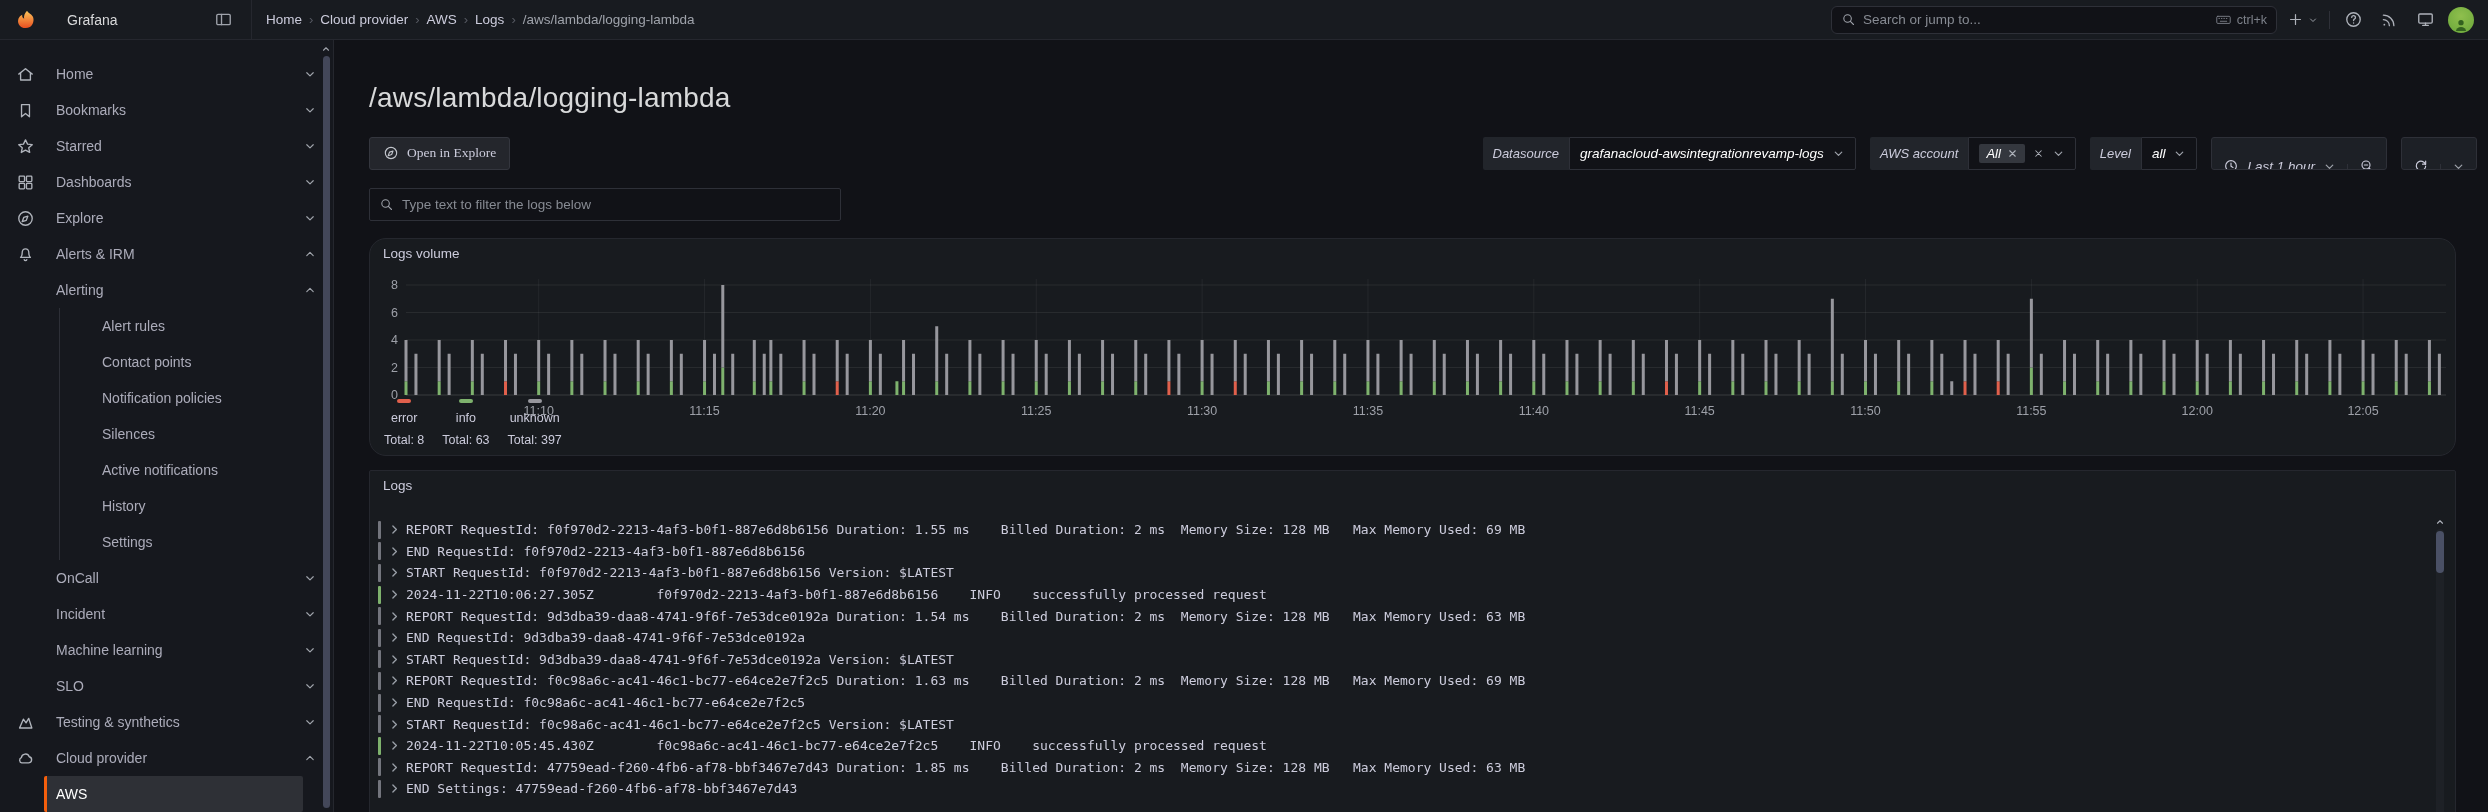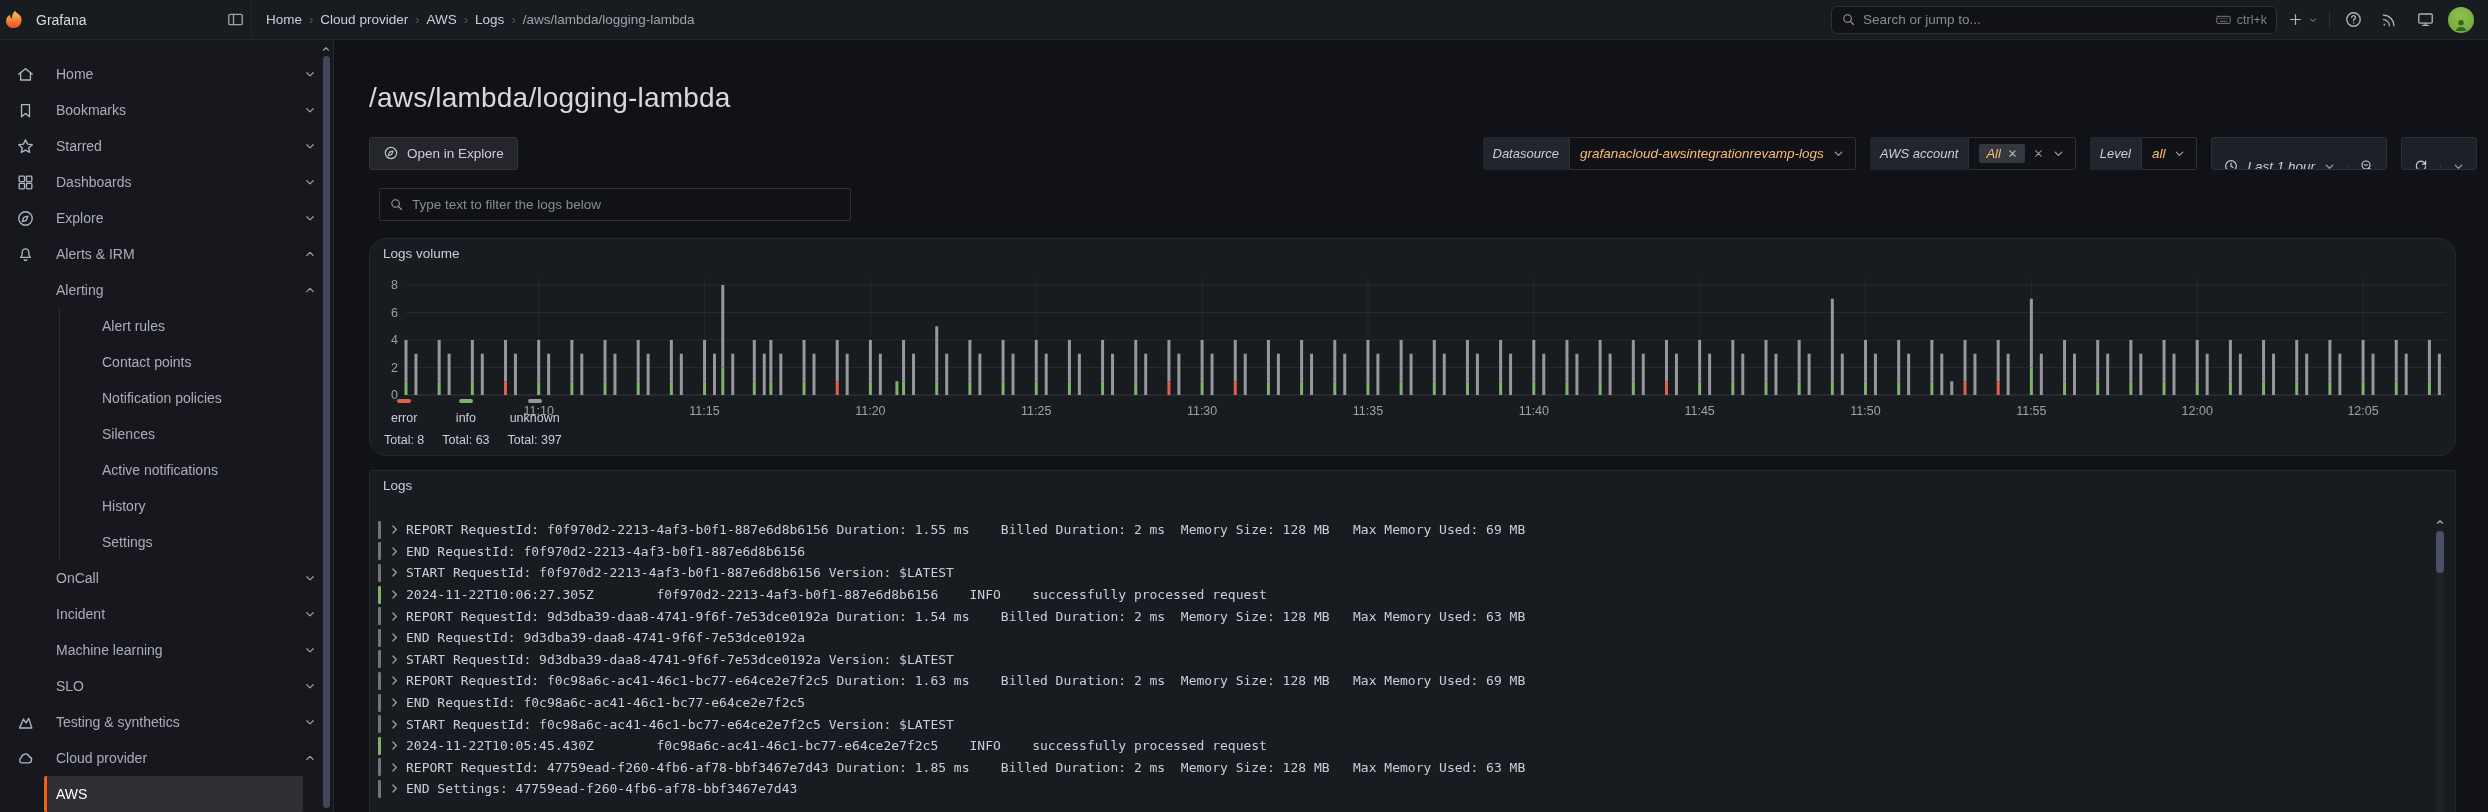--- a/index.html
+++ b/index.html
@@ -2,21 +2,21 @@
 <html><head>
 <meta charset="utf-8">
 <style>
   * { margin:0; padding:0; box-sizing:border-box; }
   html,body { background:#0b0c0e; }
   body { font-family:"Liberation Sans", sans-serif; }
   .screen { position:relative; width:2488px; height:812px; background:#111217; overflow:hidden; color:#ccccdc; }
 
   
   .topnav { position:absolute; top:0; left:0; right:0; height:40px; background:#181b20; border-bottom:1px solid #25272e; display:flex; align-items:center; z-index:30; }
-  .brand-zone { width:252px; flex:0 0 auto; display:flex; align-items:center; padding:0 4px; border-right:1px solid #25272e; height:100%; }
+  .brand-zone { width:252px; flex:0 0 auto; display:flex; align-items:center; padding:0 16px; border-right:1px solid #25272e; height:100%;gap:19px; }
   .logo { width:22px; height:22px; flex:0 0 auto; }
   .brand-name { margin-left:10px; font-size:14px; color:#d8d9da; }
   .dock-btn { margin-left:auto; width:24px; height:24px; display:flex; align-items:center; justify-content:center; color:#9fa3ab; cursor:pointer; }
   .crumbs { display:flex; align-items:center; gap:7px; padding:0 14px; font-size:13.5px; }
   .crumb { color:#ccccdc; cursor:pointer; white-space:nowrap; }
   .crumb.current { color:#9fa3ab; cursor:default; }
   .crumb-sep { color:#565962; font-size:13px; }
   .nav-right { margin-left:auto; display:flex; align-items:center; gap:10px; padding-right:14px; }
   .searchbox { width:446px; height:28px; background:#111217; border:1px solid #2e3038; border-radius:6px; display:flex; align-items:center; padding:0 9px; gap:7px; cursor:text; }
   .searchbox .ph { font-size:13.5px; color:#878b93; flex:1 1 auto; }
@@ -41,36 +41,36 @@
   .side-item.active .s-label { left:9px; position:relative; }
   .side-scroll { position:absolute; top:0; right:2px; width:10px; bottom:0; }
   .side-scroll .arrow { position:absolute; top:4px; left:0; width:10px; height:10px; color:#9fa3ab; }
   .side-scroll .thumb { position:absolute; top:16px; left:2px; width:7px; bottom:4px; background:#434759; border-radius:4px; }
 
   
   .content { position:absolute; left:335px; top:40px; right:0; bottom:0; background:#111217; }
   .page-title { position:absolute; left:34px; top:42px; font-size:28px; font-weight:500; color:#d8d9da; letter-spacing:0.2px; }
 
   .row-actions { position:absolute; left:34px; top:96px; right:11px; height:34px; display:flex; align-items:center; }
-  .btn { height:33px; display:inline-flex; align-items:center; gap:8px; background:#24262c; border:1px solid #34363e; border-radius:3px; color:#ccccdc; font-size:13.5px; padding:0 13px; cursor:pointer; white-space:nowrap; }
+  .btn { height:33px; display:inline-flex; align-items:center; gap:8px; background:#24262c; border:1px solid #34363e; border-radius:3px; color:#ccccdc; font-size:13.5px; padding:0 13px; cursor:pointer; white-space:nowrap;font-family:Liberation Serif, serif; }
   .btn .b-ic { width:16px; height:16px; color:#c2c5cc; }
   .toolbar { margin-left:auto; display:flex; align-items:flex-end; gap:14px;font-style:italic; }
   .tb-group { display:flex; align-items:stretch; height:33px; }
   .tb-label { display:flex; align-items:center; background:#22252b; border-radius:2px 0 0 2px; padding:0 10px; font-size:13px; font-weight:500; color:#ccccdc; white-space:nowrap; }
-  .tb-select { display:flex; align-items:center; gap:8px; background:#111217; border:1px solid #2e3038; border-radius:0 2px 2px 0; padding:0 10px; font-size:13.5px; color:#fdba74; cursor:pointer; white-space:nowrap; }
+  .tb-select { display:flex; align-items:center; gap:8px; background:#111217; border:1px solid #2e3038; border-radius:0 2px 2px 0; padding:0 10px; font-size:13.5px; color:#ffffff; cursor:pointer; white-space:nowrap; }
   .tb-chev { width:13px; height:13px; color:#9fa3ab; }
   .chip { display:flex; align-items:center; gap:6px; background:#34373e; border-radius:2px; padding:2px 7px; font-size:13px; }
   .chip .x-ic, .clear-ic { width:11px; height:11px; color:#aeb2ba; cursor:pointer; }
   .btn-group { display:flex; height:33px; border:1px solid #2e3038; border-radius:3px; background:#1d2026; overflow:hidden; }
   .bg-seg { display:flex; align-items:center; gap:8px; padding:0 11px; font-size:13.5px; font-weight:500; color:#ccccdc; cursor:pointer;margin-top:26px; }
   .bg-seg + .bg-seg { border-left:1px solid #2e3038; }
   .bg-seg .b-ic { width:16px; height:16px; }
   .bg-seg .tb-chev { width:13px; height:13px; }
 
-  .filter-wrap { position:absolute; left:44px; top:148px; width:472px; height:33px; background:#111217; border:1px solid #2e3038; border-radius:2px; display:flex; align-items:center; gap:8px; padding:0 9px; cursor:text; }
+  .filter-wrap { position:absolute; left:34px; top:148px; width:472px; height:33px; background:#111217; border:1px solid #2e3038; border-radius:2px; display:flex; align-items:center; gap:8px; padding:0 9px; cursor:text; }
   .filter-wrap .f-ic { width:15px; height:15px; color:#9fa3ab; flex:0 0 auto; }
   .filter-wrap .ph { font-size:13.5px; color:#878b93; }
 
   .panel { position:absolute; left:34px; width:2087px; background:#181b1f; border:1px solid #25272e; border-radius:2px; }
   .panel-title { position:absolute; left:13px; top:7px; font-size:13.5px; font-weight:500; color:#ccccdc; }
   #panel-volume { top:198px; height:218px;border-radius:17px; }
   #panel-logs { top:430px; height:400px; }
 
   .chart-svg { position:absolute; left:0; top:28px; }
   .legend { position:absolute; left:14px; bottom:8px; display:flex; align-items:center; gap:18px; font-size:12.5px; color:#ccccdc; }

